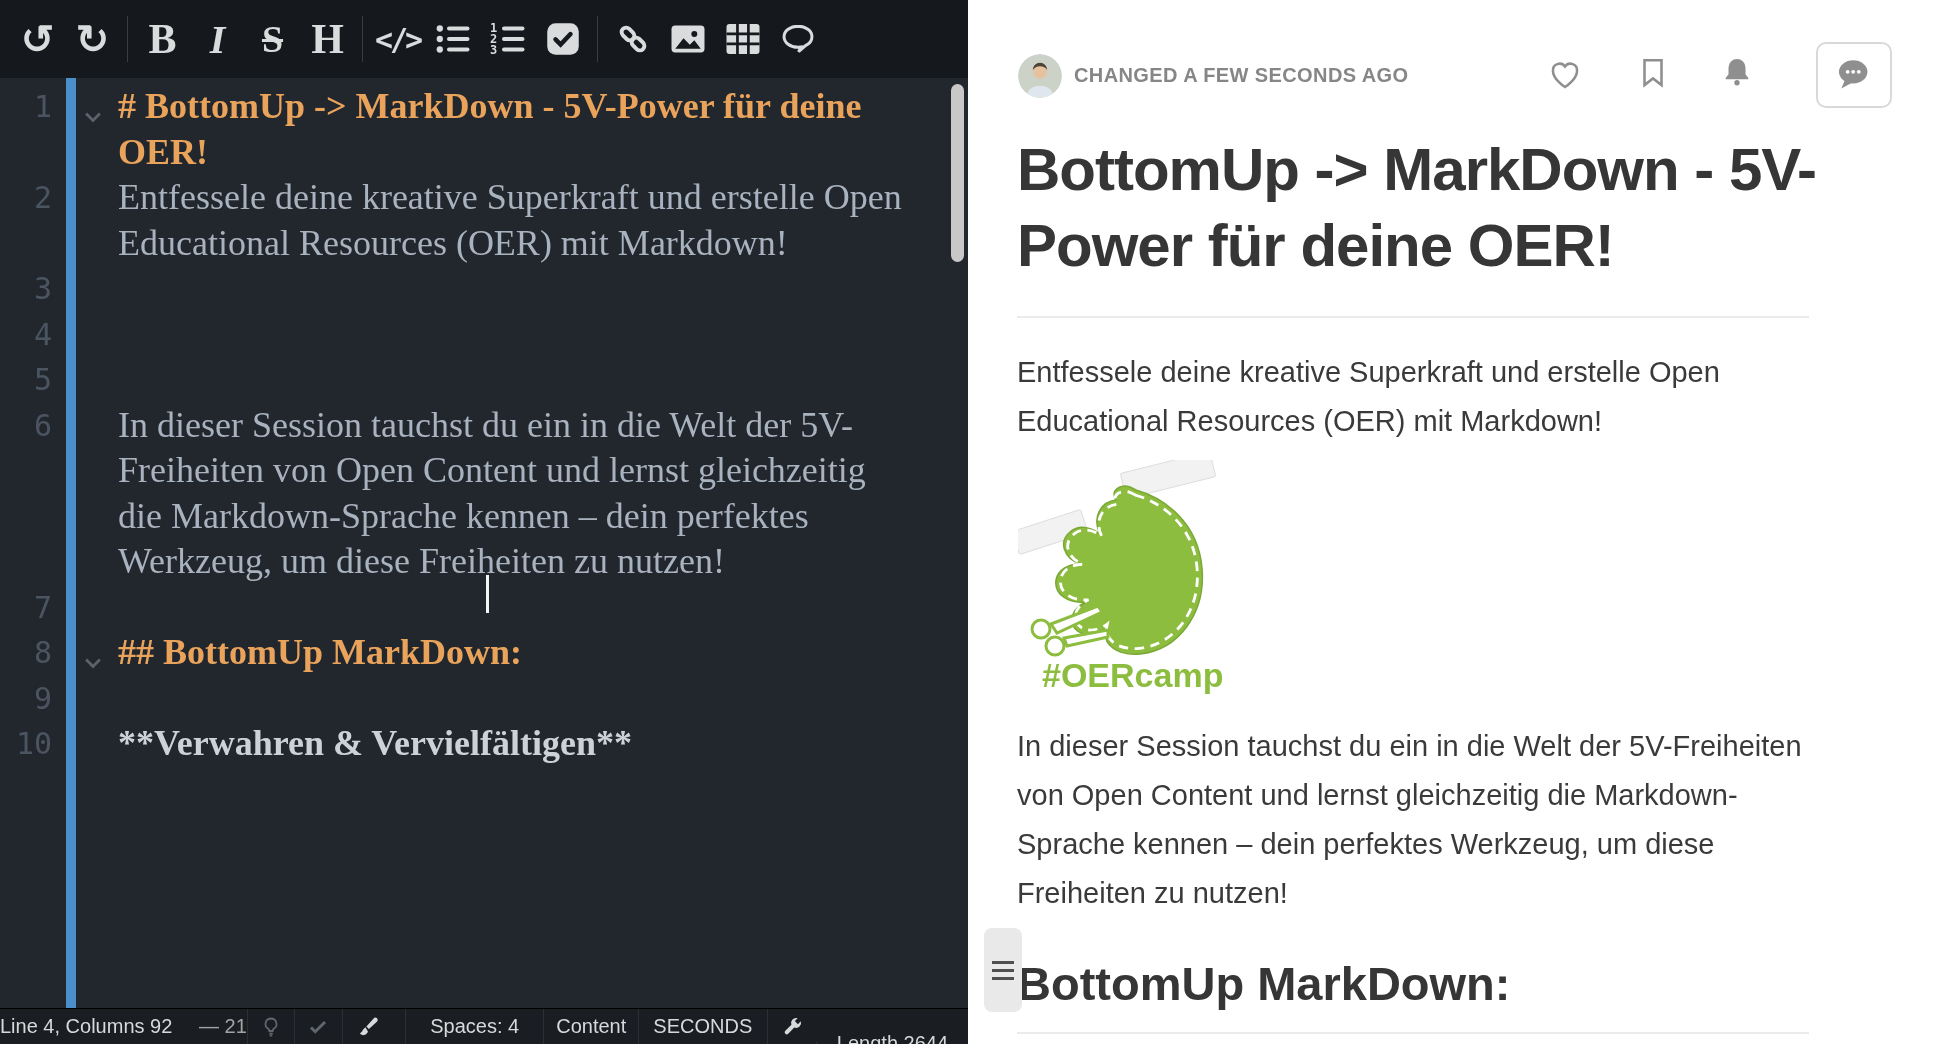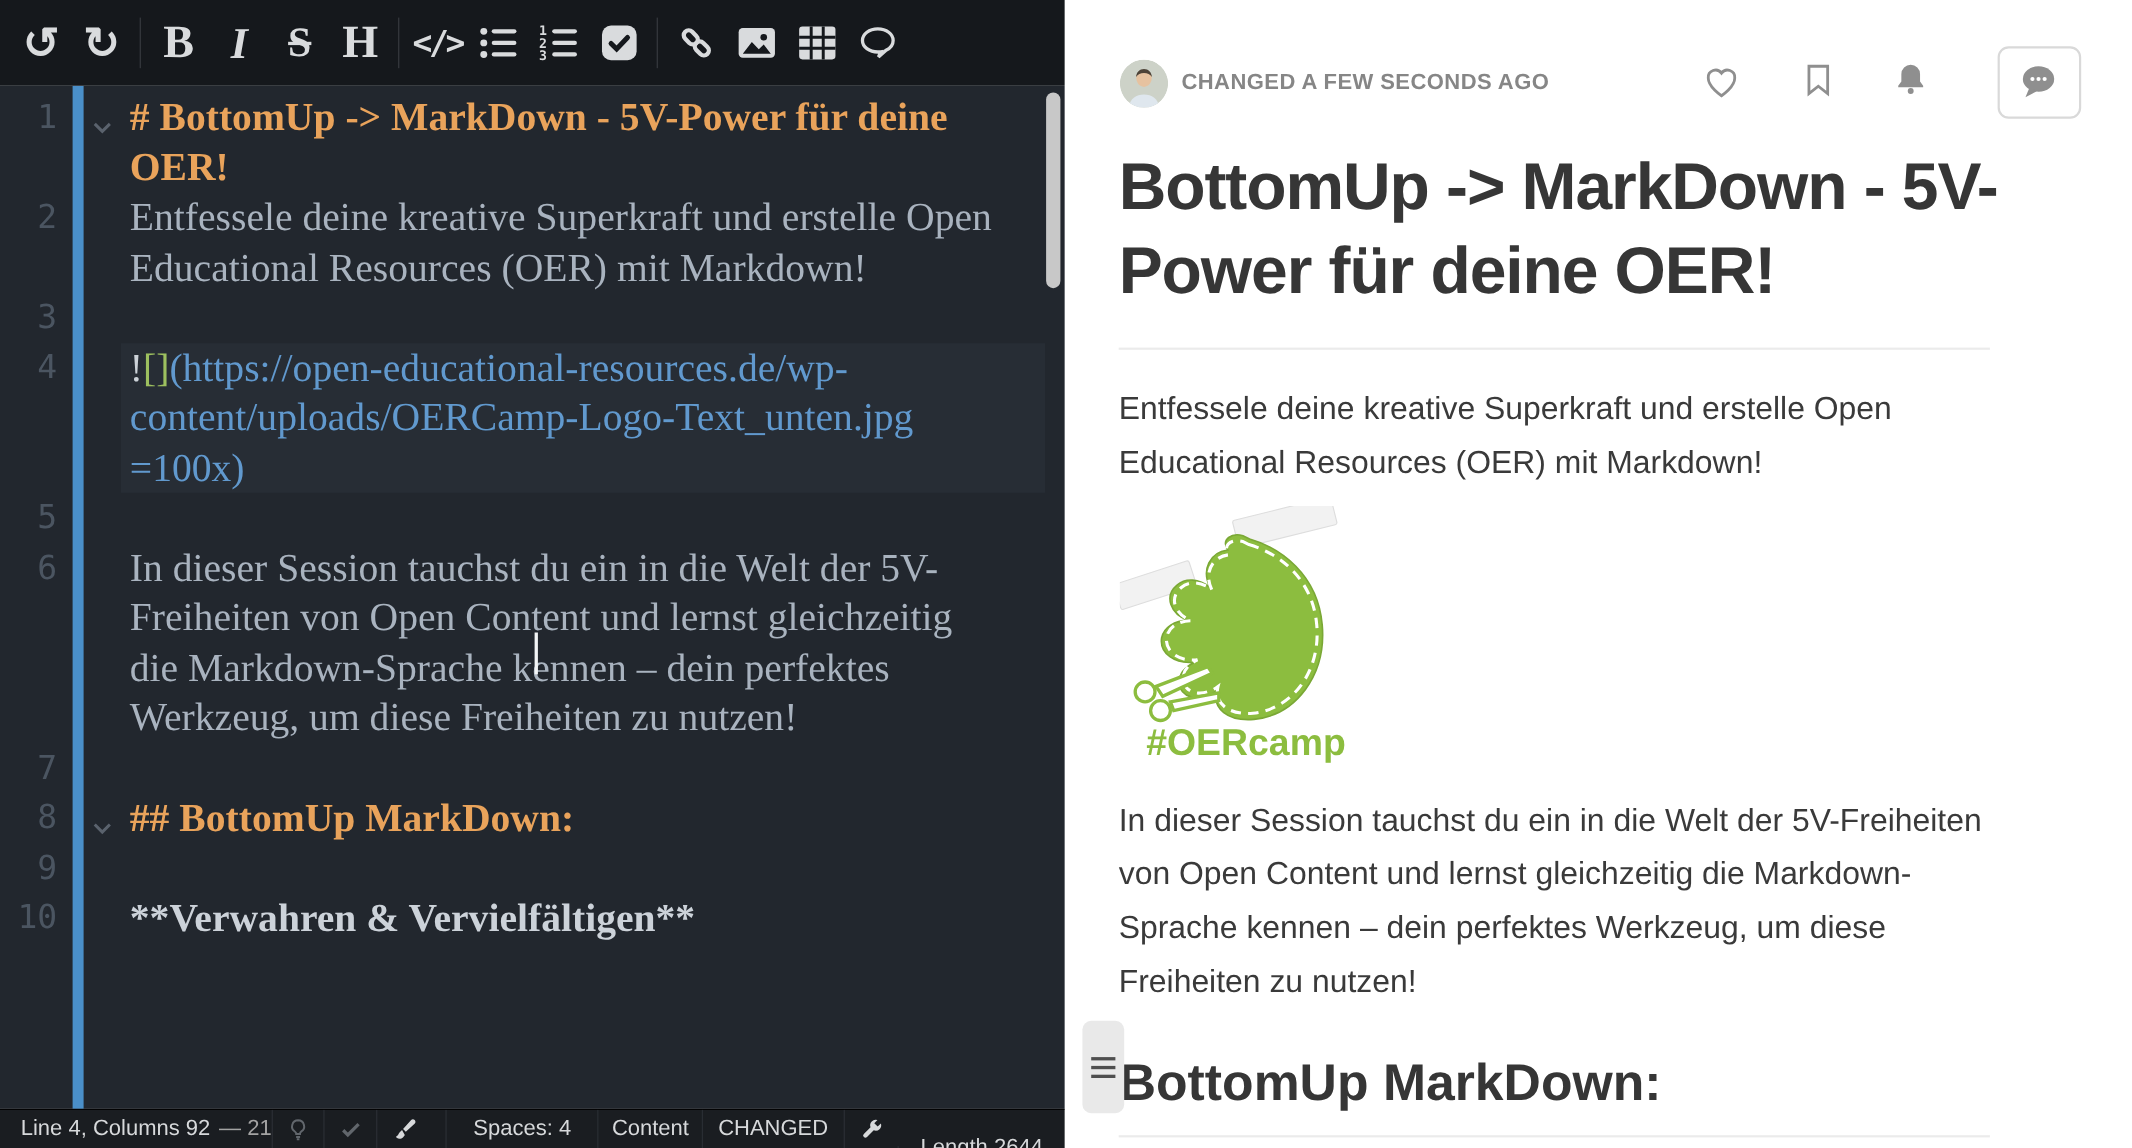--- a/index.html
+++ b/index.html
@@ -44,21 +44,21 @@
             background:#f2f4f6; z-index:5; animation:blink 1.2s steps(2) infinite; }
   @keyframes blink { 50% { opacity:0; } }
   #ed-scrollbar { position:absolute; left:951px; top:84px; width:13px; height:178px;
                   background:#c8c8c8; border-radius:7px; z-index:6; }
 
   #statusbar { position:absolute; left:0; bottom:0; width:968px; height:36px;
                background:#1a1d21; display:flex; align-items:stretch;
                color:#d7d9db; font-size:20px; border-top:1px solid #000; }
   .sb-sec { display:flex; align-items:center; justify-content:center;
             border-left:1px solid #2c3036; white-space:nowrap; }
-  .sb-sec:first-child { border-left:none; justify-content:flex-end; padding-left:14px; }
+  .sb-sec:first-child { border-left:none; justify-content:space-between; }
   .sb-dim { color:#a3a3a3; margin-left:8px; }
   .sb-ico { width:24px; height:24px; }
 
   
   #preview { position:absolute; left:968px; top:0; width:862px; height:1044px; background:#fff; }
   #avatar { position:absolute; left:50px; top:54px; width:44px; height:44px; border-radius:50%;
             overflow:hidden; }
   #meta-text { position:absolute; left:106px; top:64px; font-size:20px; font-weight:bold;
                color:#868686; letter-spacing:0.4px; }
   .hdr-ico { position:absolute; width:34px; height:34px; color:#8f8f8f; cursor:pointer; }
@@ -182,21 +182,20 @@
         <div class="ed-line">
           <div class="gutter">
             <span class="lnum">3</span>
           </div>
           <div class="ltext">&nbsp;</div>
         </div>
         <div class="ed-line active">
           <div class="gutter">
             <span class="lnum">4</span>
           </div>
-          <div class="ltext"><span class="tok-punct">!</span><span class="tok-bracket">[]</span><span class="tok-url">(https://open-educational-resources.de/wp-content/uploads/OERCamp-Logo-Text_unten.jpg =100x)</span></div>
         </div>
         <div class="ed-line">
           <div class="gutter">
             <span class="lnum">5</span>
           </div>
           <div class="ltext">&nbsp;</div>
         </div>
         <div class="ed-line">
           <div class="gutter">
             <span class="lnum">6</span>
@@ -257,21 +256,21 @@
         <path d="M21 3.2c-1-.9-2.5-.8-3.4.2l-7.2 8 2.5 2.5 8-7.2c1-.9 1.1-2.5.1-3.5zM9.5 12.3l-1.9 1.7c-1.3 1.2-1.1 2.7-2.9 3.7-.6.3-.7 1.2-.1 1.6 1.5 1 4.1 1.3 5.7-.3 1.2-1.2 1.7-2.2 1.7-2.2z"></path>
       </svg>
     </div>
     <div class="sb-sec" style="width:140px;margin-left:12px;">
       <span>Spaces: 4</span>
     </div>
     <div class="sb-sec" style="width:96px;">
       <span>Content</span>
     </div>
     <div class="sb-sec" style="width:130px;">
-      <span>CHANGED</span>
+      <span>SECONDS</span>
     </div>
     <div class="sb-sec" style="width:50px;">
       <svg class="sb-ico" viewBox="0 0 24 24" fill="#d7d9db">
         <path d="M20.8 6.3a5 5 0 0 1-6.5 6.3l-6.1 6.1a2 2 0 1 1-2.9-2.9l6.1-6.1a5 5 0 0 1 6.3-6.5l-2.9 2.9 3.1 3.1 2.9-2.9z"></path>
       </svg>
     </div>
     <div class="sb-sec" style="width:154px;margin-top:33px;">
       <span>Length 2644</span>
     </div>
   </div>

